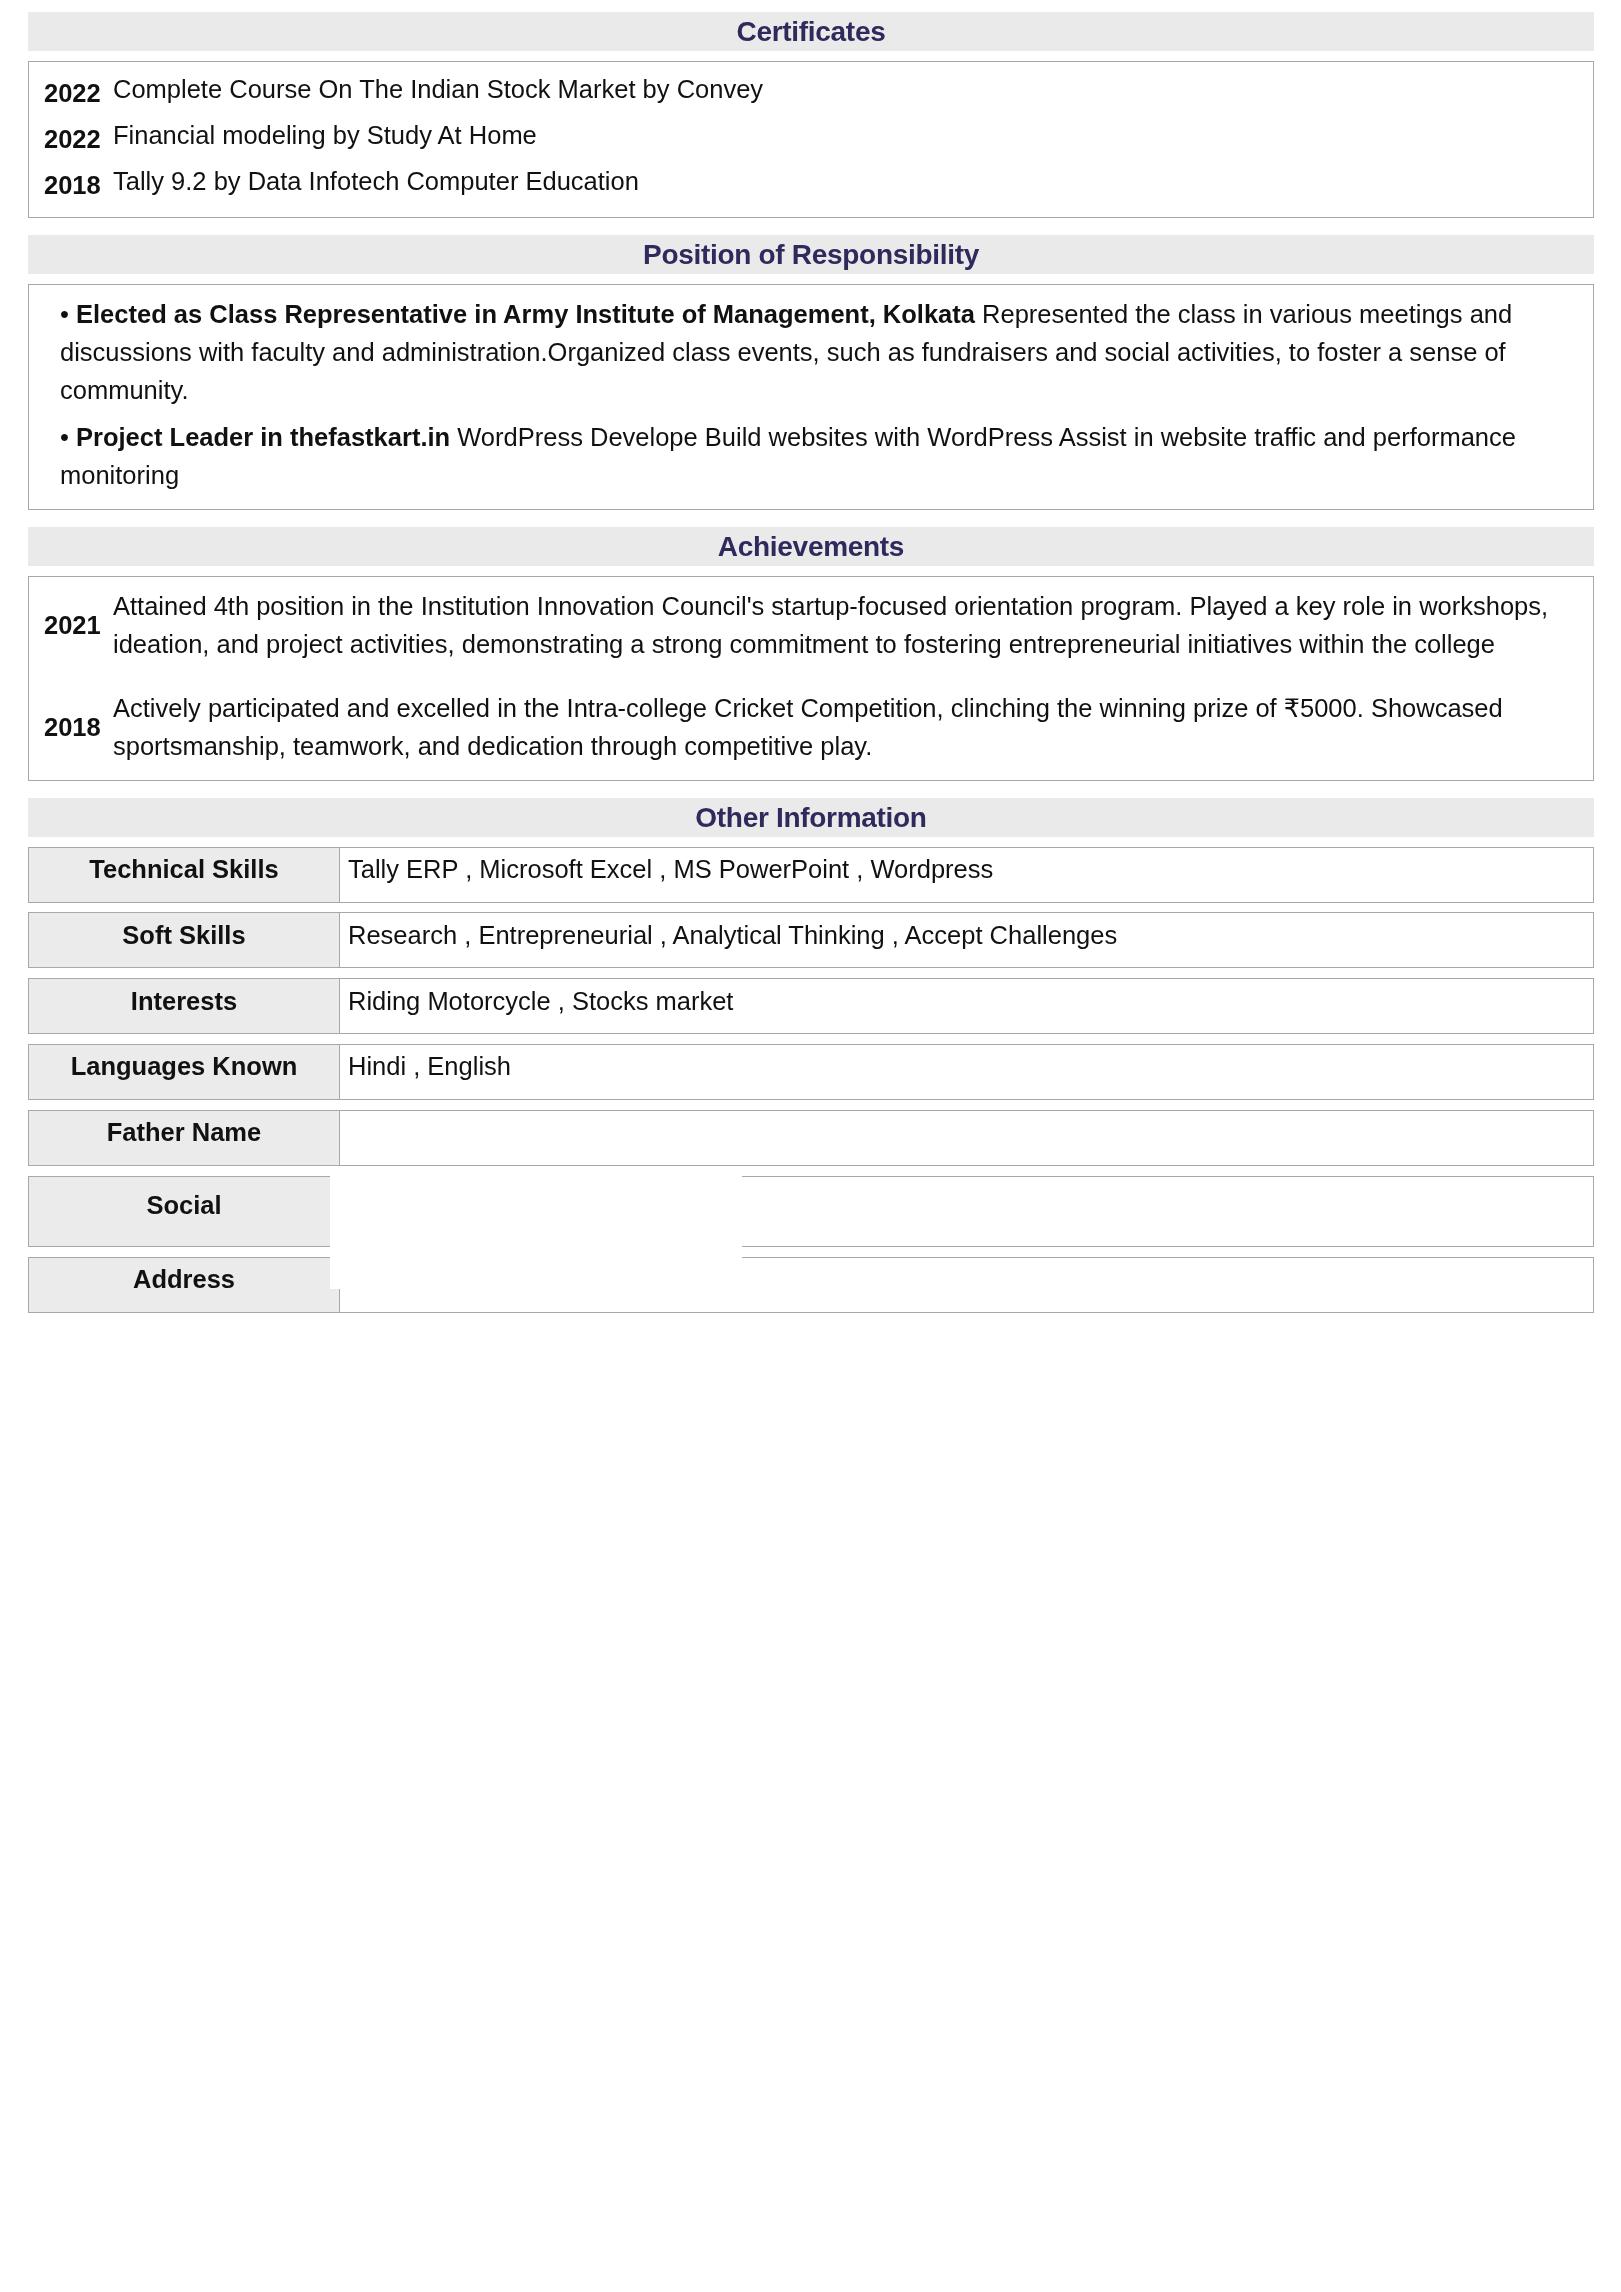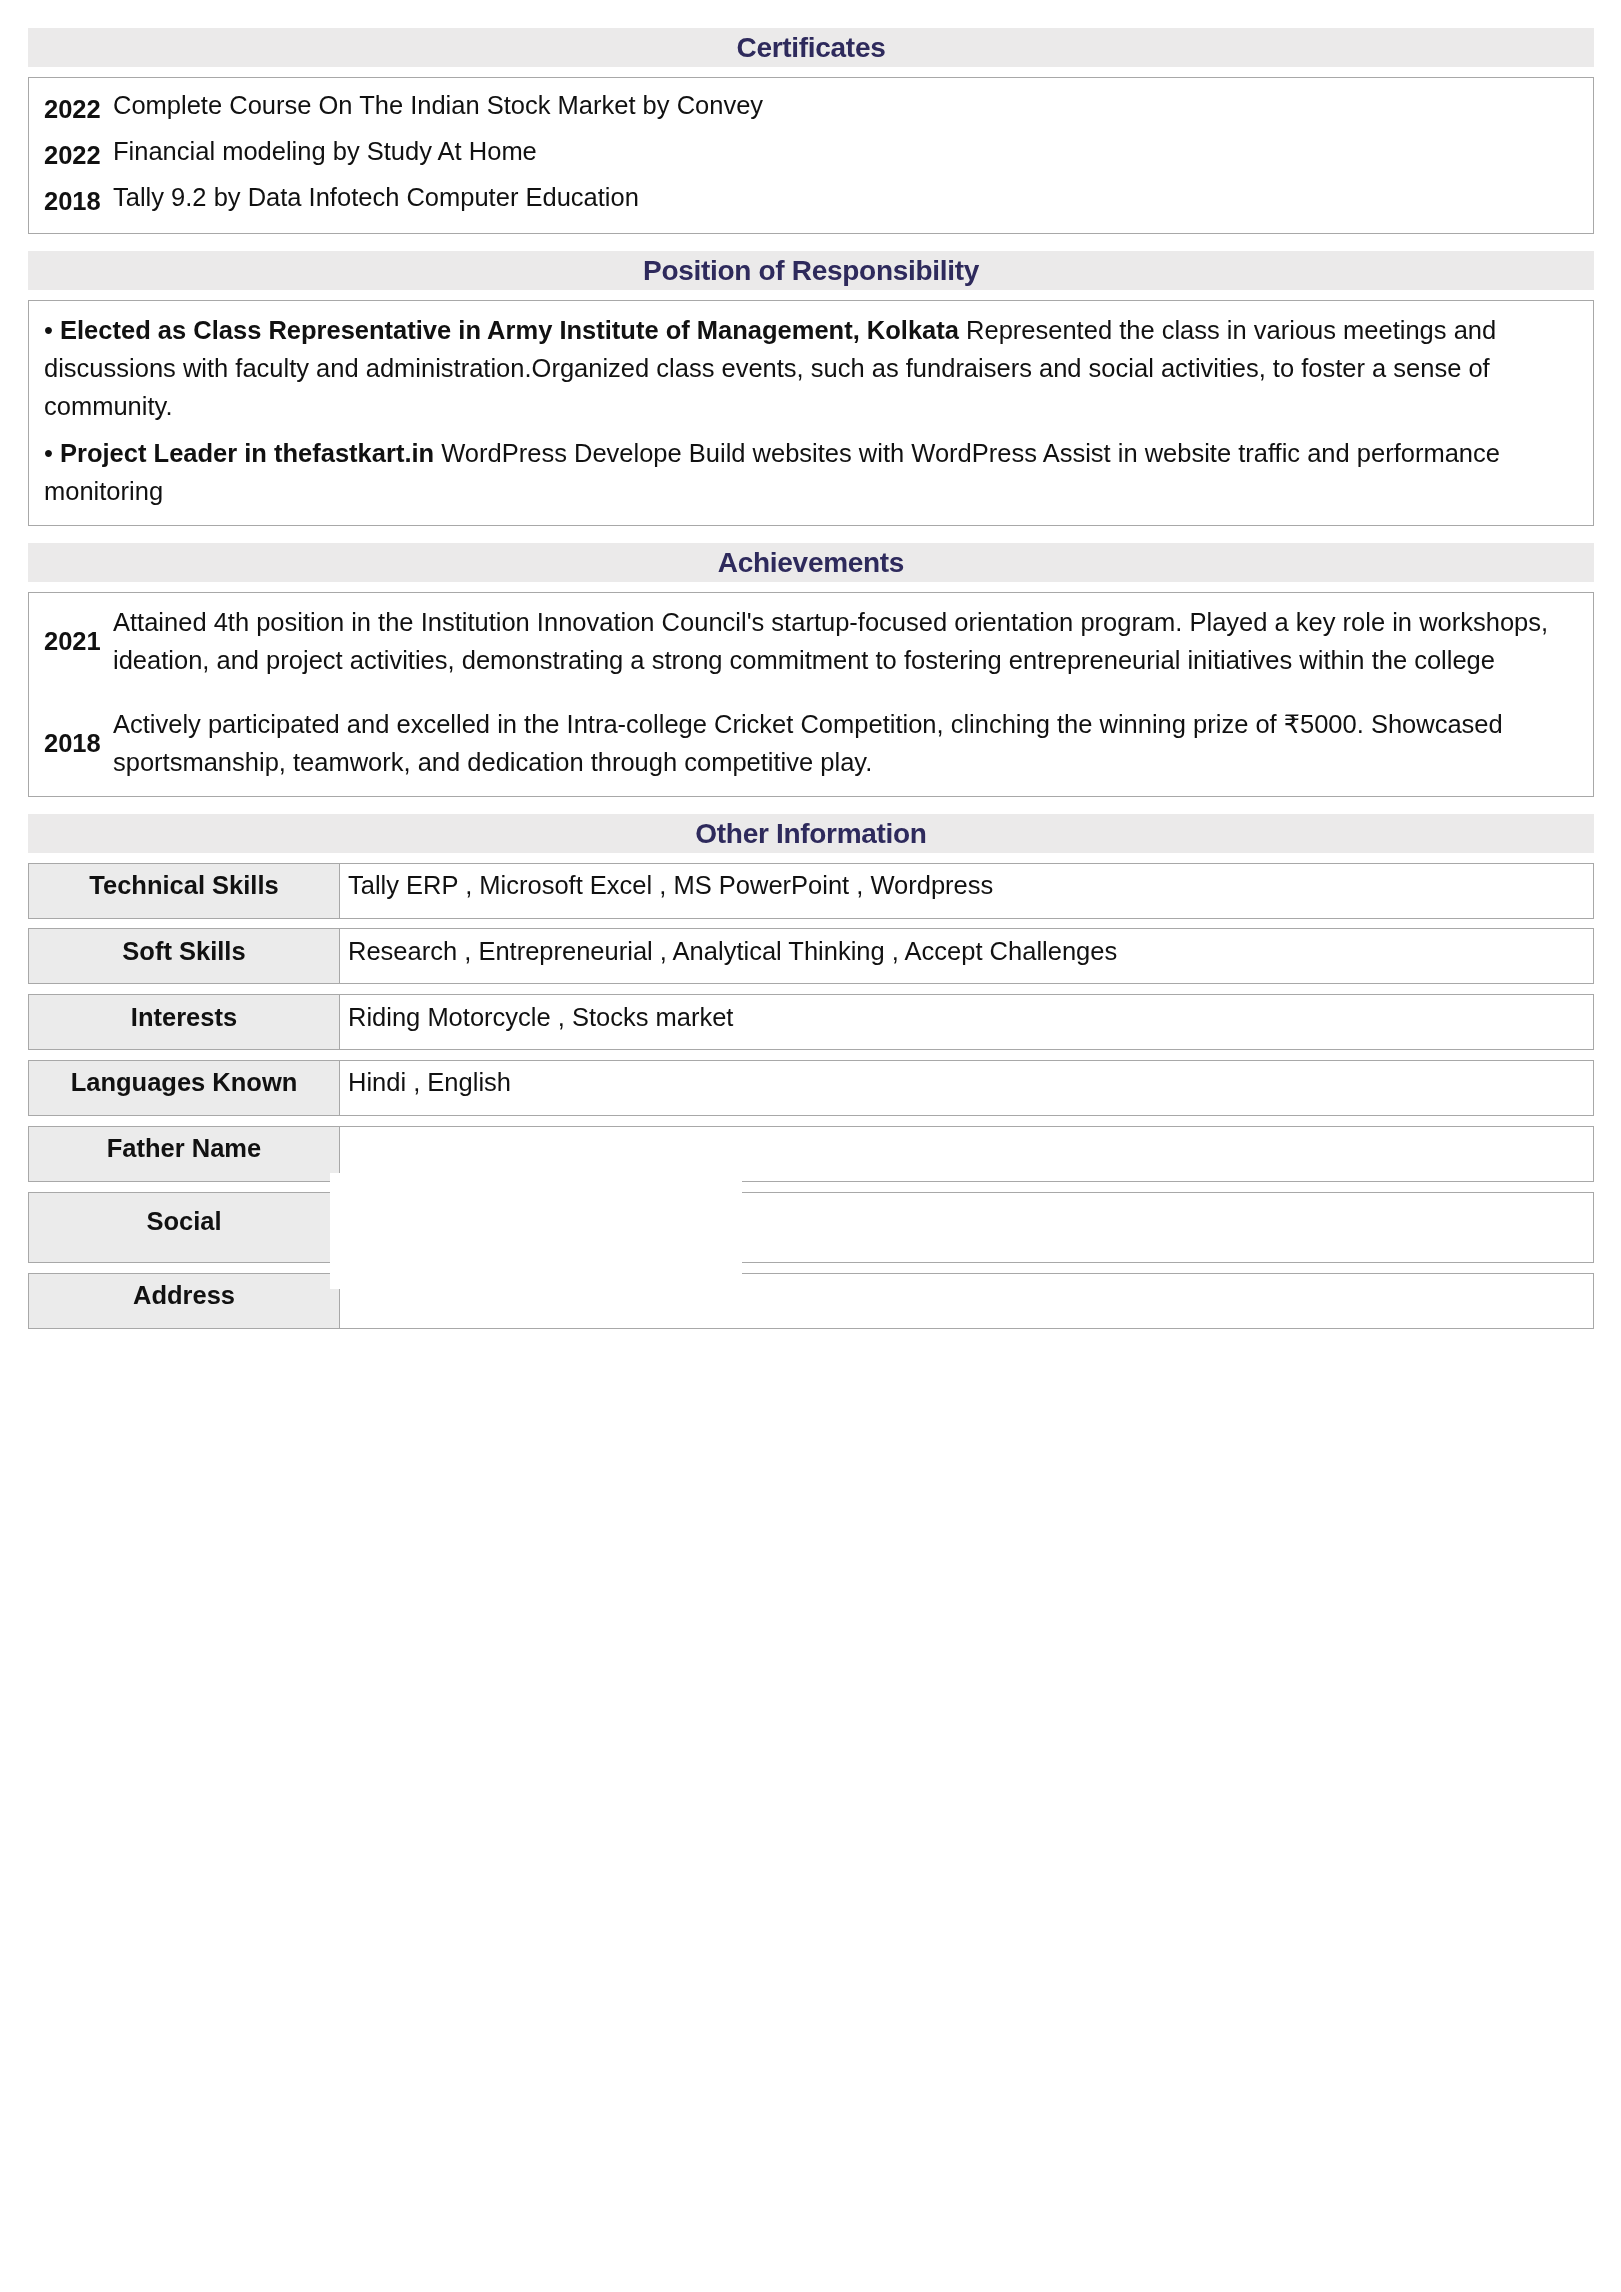--- a/index.html
+++ b/index.html
@@ -1,37 +1,37 @@
 <!DOCTYPE html>
 <html style="font-size:14.3px"><head>
 <meta charset="utf-8">
 <style>
   html, body { margin: 0; padding: 0; background: #ffffff; }
   body {
     width: 1622px; height: 2293px; position: relative; overflow: hidden;
     font-family: "Liberation Sans", "DejaVu Sans", sans-serif;
     color: #111111;
   }
-  .page { position: absolute; left: 28px; top: 28px; width: 1566px; }
+  .page { position: absolute; left: 28px; top: 12px; width: 1566px; }
   .sec-head {
     height: 39px; background: #ebeaea; text-align: center;
     font-weight: bold; font-size: 28px; line-height: 39px; color: #2e2a5c;
     letter-spacing: -0.3px;
   }
   .box {
     border: 1.8px solid #a8a8a8; background: #fff; box-sizing: border-box;
     margin-top: 9.9px; font-size: 25.5px; line-height: 38px;
     padding: 10.7px 15px 14.3px 15px;
   }
   .gap { height: 17px; }
   
   .cert-row { display: flex; height: 46px; align-items: center; }
   .cert-row .yr { font-weight: bold; width: 69px; flex: none; margin-top: 8px; }
   
-  .por-item { margin: 0 0 9px 0; }
+  .por-item { margin: 0 0 9px 16px; }
   .por-item:last-child { margin-bottom: 0; }
   .por-item b { font-weight: bold; }
   
   .ach-row { display: flex; align-items: center; margin-bottom: 26px; }
   .ach-row:last-child { margin-bottom: 0; }
   .ach-row .yr { font-weight: bold; width: 69px; flex: none; }
   .ach-row .txt { flex: 1; }
   
   .info-row {
     display: flex; margin-top: 9.9px; border: 1.8px solid #a8a8a8;

